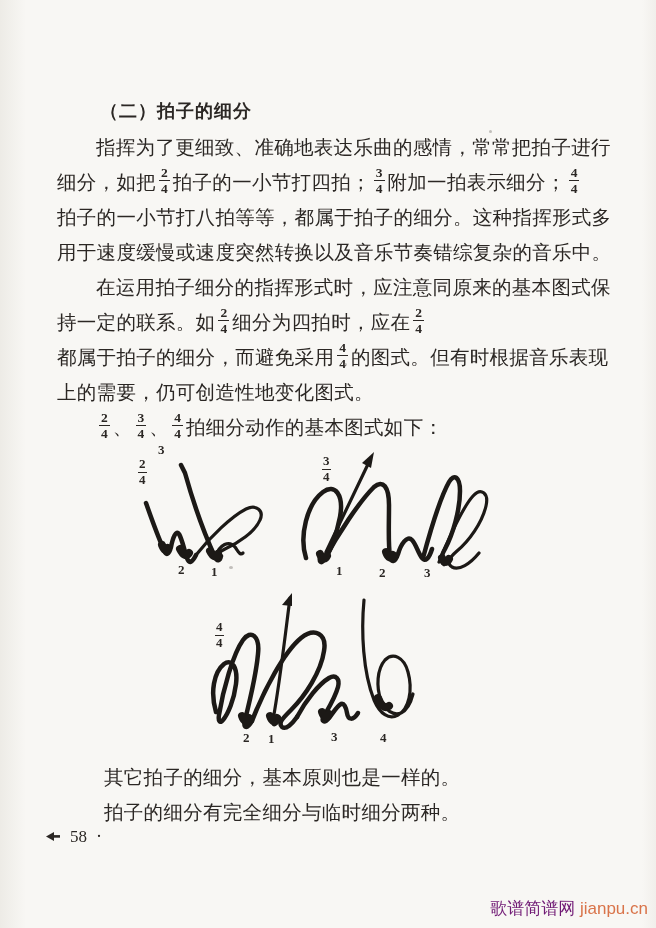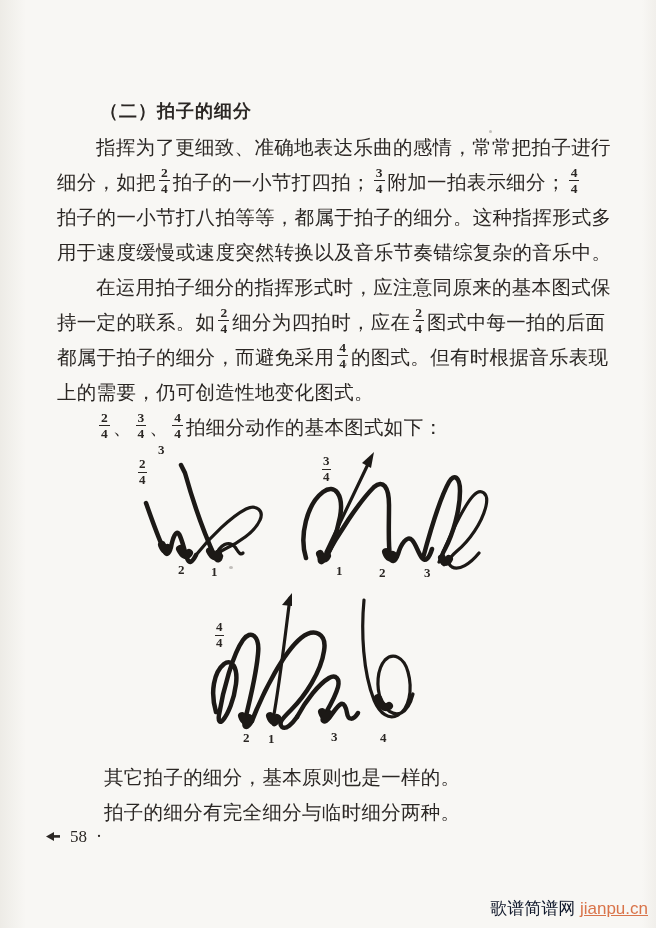--- a/index.html
+++ b/index.html
@@ -63,22 +63,22 @@
   #closing .line{white-space:nowrap;}
   #footer{
     position:absolute;left:46px;top:826px;display:flex;align-items:center;gap:9px;
     font-size:17px;
   }
   #footer .dot{font-size:18px;}
   #watermark{
     position:absolute;right:8px;top:897px;font-size:17px;white-space:nowrap;
     font-family:"Liberation Sans","DejaVu Sans",sans-serif;
   }
-  #watermark .cn{color:#0f172a;}
-  #watermark .en{color:#d9744a;text-decoration:underline;}
+  #watermark .cn{color:#701a75;}
+  #watermark .en{color:#d9744a;}
   .speck{position:absolute;background:#8a867f;border-radius:50%;opacity:.5;}
 </style>
 </head>
 <body>
 
 <div>
 
   <div id="text-block">
     <div id="heading">（二）拍子的细分</div>
     <div id="text-lines">
@@ -115,21 +115,20 @@
           <span class="t">持一定的联系。如</span>
           <span class="frac">
             <span class="fn">2</span>
             <span class="fd">4</span>
           </span>
           <span class="t">细分为四拍时，应在</span>
           <span class="frac">
             <span class="fn">2</span>
             <span class="fd">4</span>
           </span>
-          <span class="t">图式中每一拍的后面</span>
         </div>
         <div class="line">
           <span class="t">都属于拍子的细分，而避免采用</span>
           <span class="frac">
             <span class="fn">4</span>
             <span class="fd">4</span>
           </span>
           <span class="t">的图式。但有时根据音乐表现</span>
         </div>
         <div class="line">

